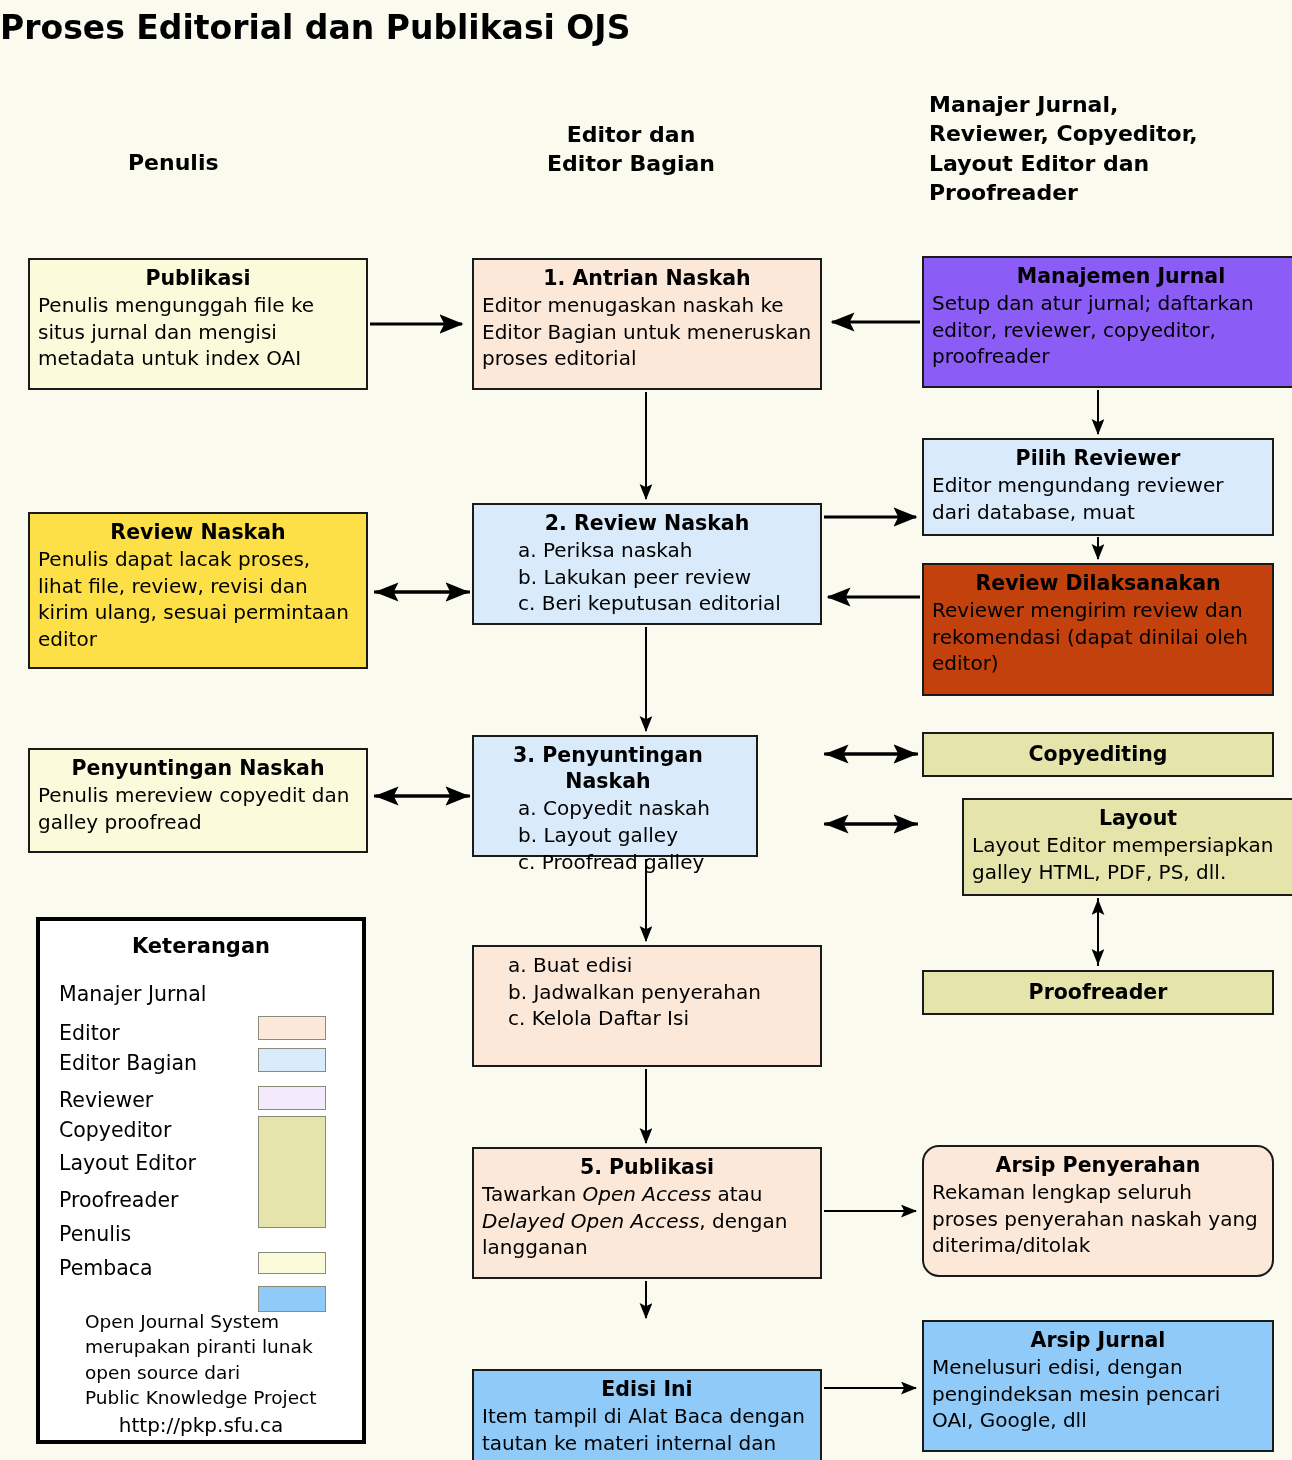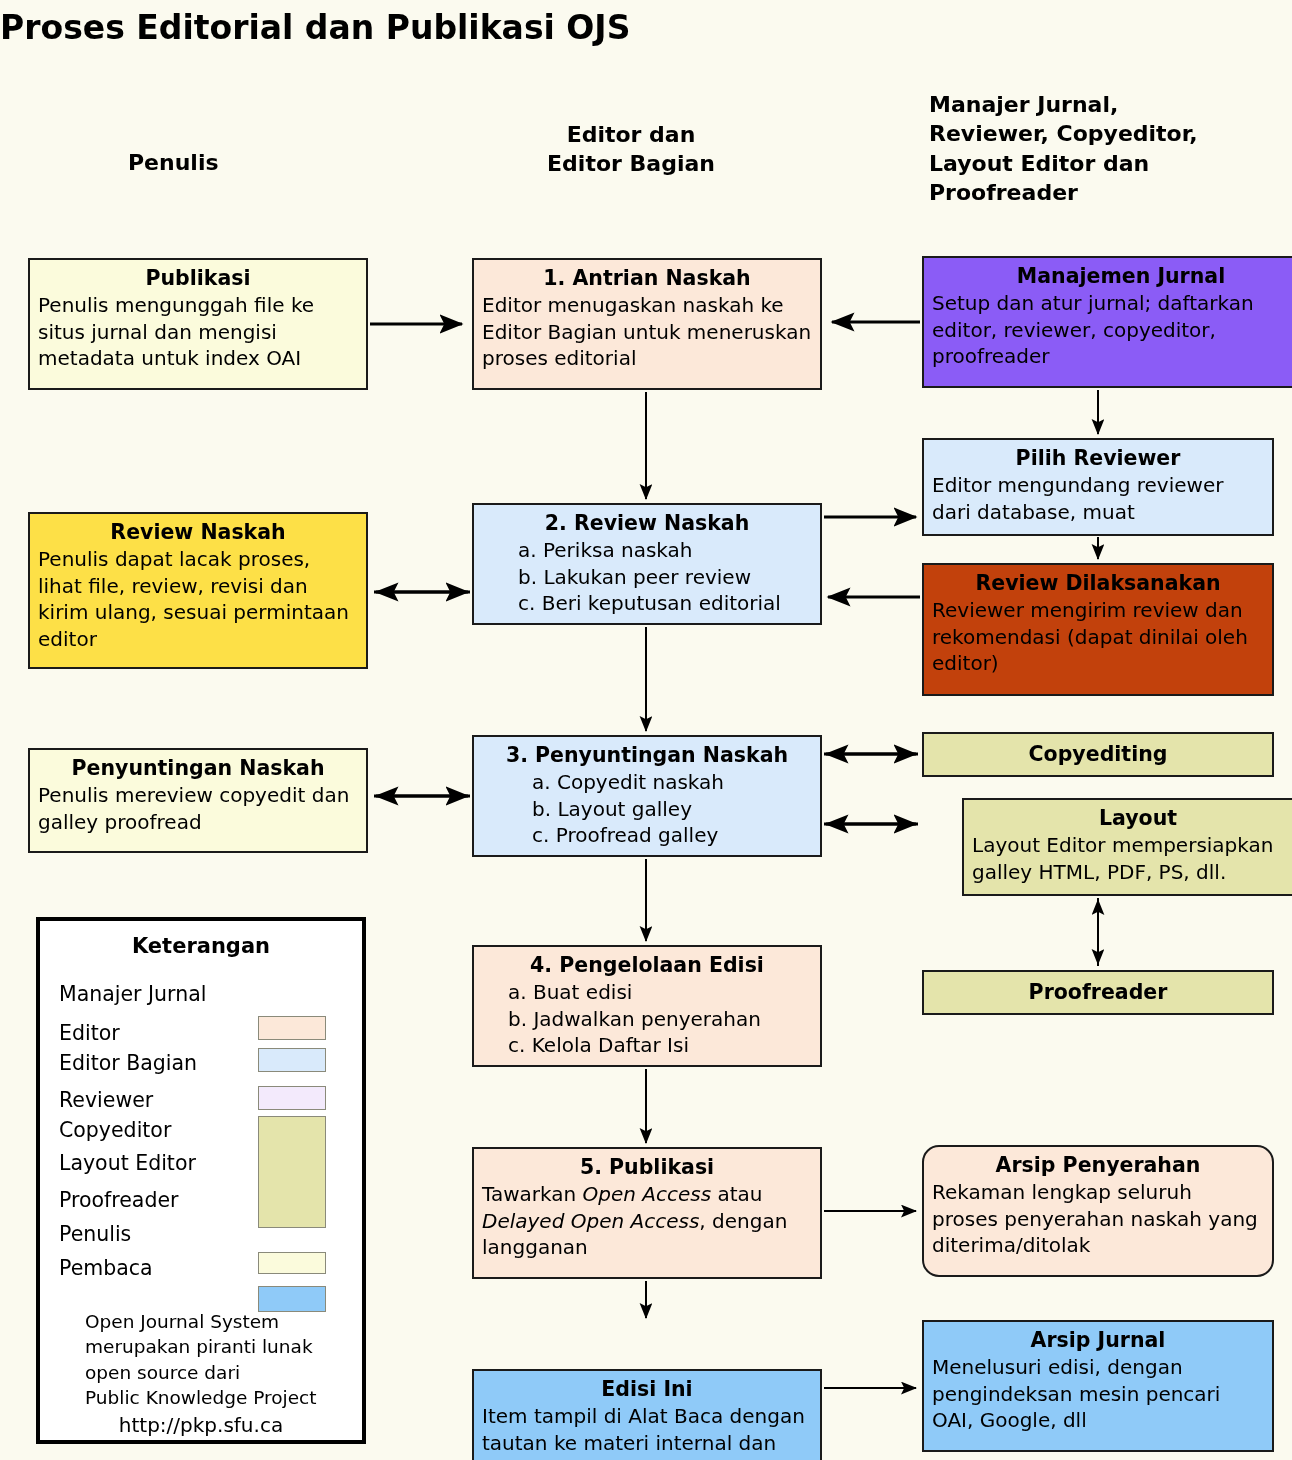--- a/index.html
+++ b/index.html
@@ -175,42 +175,41 @@
   <div class="box" style="left:922px; top:563px; width:352px; height:133px; background:#c2410c;">
     <span class="bt">Review Dilaksanakan</span>
     <span class="bb">Reviewer mengirim review dan rekomendasi (dapat dinilai oleh editor)</span>
   </div>
 
   <div class="box" style="left:28px; top:748px; width:340px; height:105px; background:#fbfbdc;">
     <span class="bt">Penyuntingan Naskah</span>
     <span class="bb">Penulis mereview copyedit dan galley proofread</span>
   </div>
 
-  <div class="box center-body" style="left:472px; top:735px; width:350px; height:122px; background:#d9eafb; padding-left:58px;">
+  <div class="box center-body" style="left:472px; top:735px; width:286px; height:122px; background:#d9eafb; padding-left:44px;">
     <span class="bt" style="margin-left:-50px;">3. Penyuntingan Naskah</span>
     <span class="bb" style="white-space:pre-line;">a. Copyedit naskah
 b. Layout galley
 c. Proofread galley</span>
   </div>
 
   <div class="box only-title" style="left:922px; top:732px; width:352px; height:45px; background:#e4e4ab;">
     <span class="bt">Copyediting</span>
   </div>
 
   <div class="box" style="left:922px; top:798px; width:352px; height:98px; background:#e4e4ab;margin-left:40px;">
     <span class="bt">Layout</span>
     <span class="bb">Layout Editor mempersiapkan galley HTML, PDF, PS, dll.</span>
   </div>
 
   <div class="box only-title" style="left:922px; top:970px; width:352px; height:45px; background:#e4e4ab;">
     <span class="bt">Proofreader</span>
   </div>
 
   <div class="box center-body" style="left:472px; top:945px; width:350px; height:122px; background:#fce8d9; padding-left:34px;">
-    <span class="bt" style="margin-left:-26px;">4. Pengelolaan Edisi</span>
     <span class="bb" style="white-space:pre-line;">a. Buat edisi
 b. Jadwalkan penyerahan
 c. Kelola Daftar Isi</span>
   </div>
 
   <div class="box" style="left:472px; top:1147px; width:350px; height:132px; background:#fce8d9;">
     <span class="bt">5. Publikasi</span>
     <span class="bb" id="publikasi-body"><span>Tawarkan </span><span class="ital">Open Access</span><span> atau </span><span class="ital">Delayed Open Access</span><span>, dengan langganan</span></span>
   </div>
 

